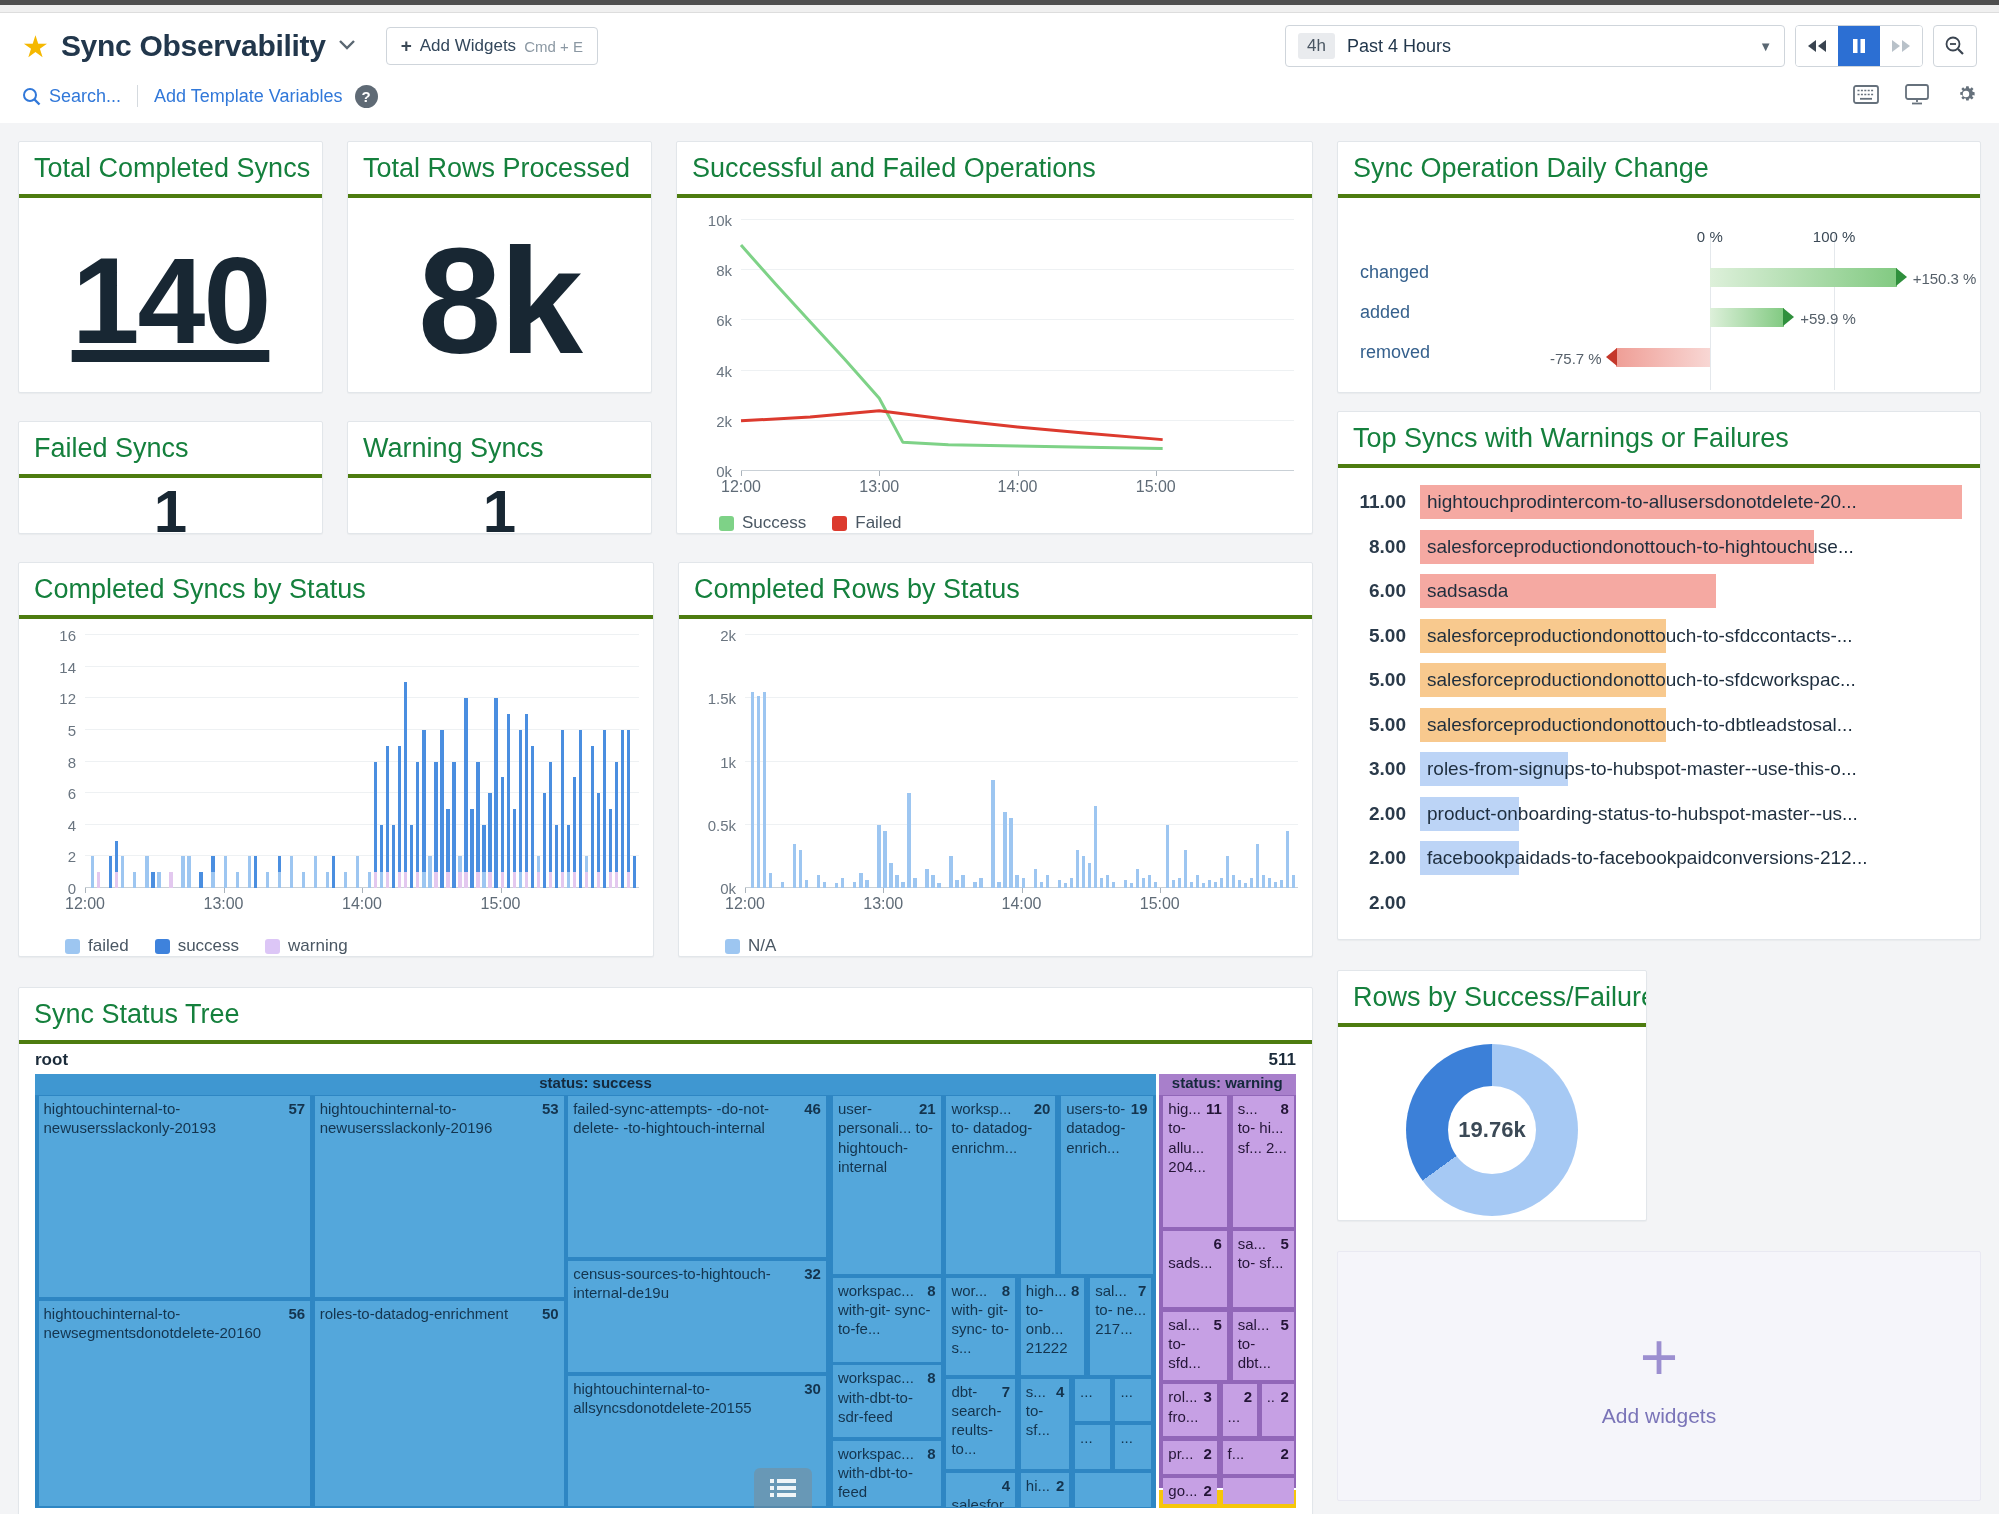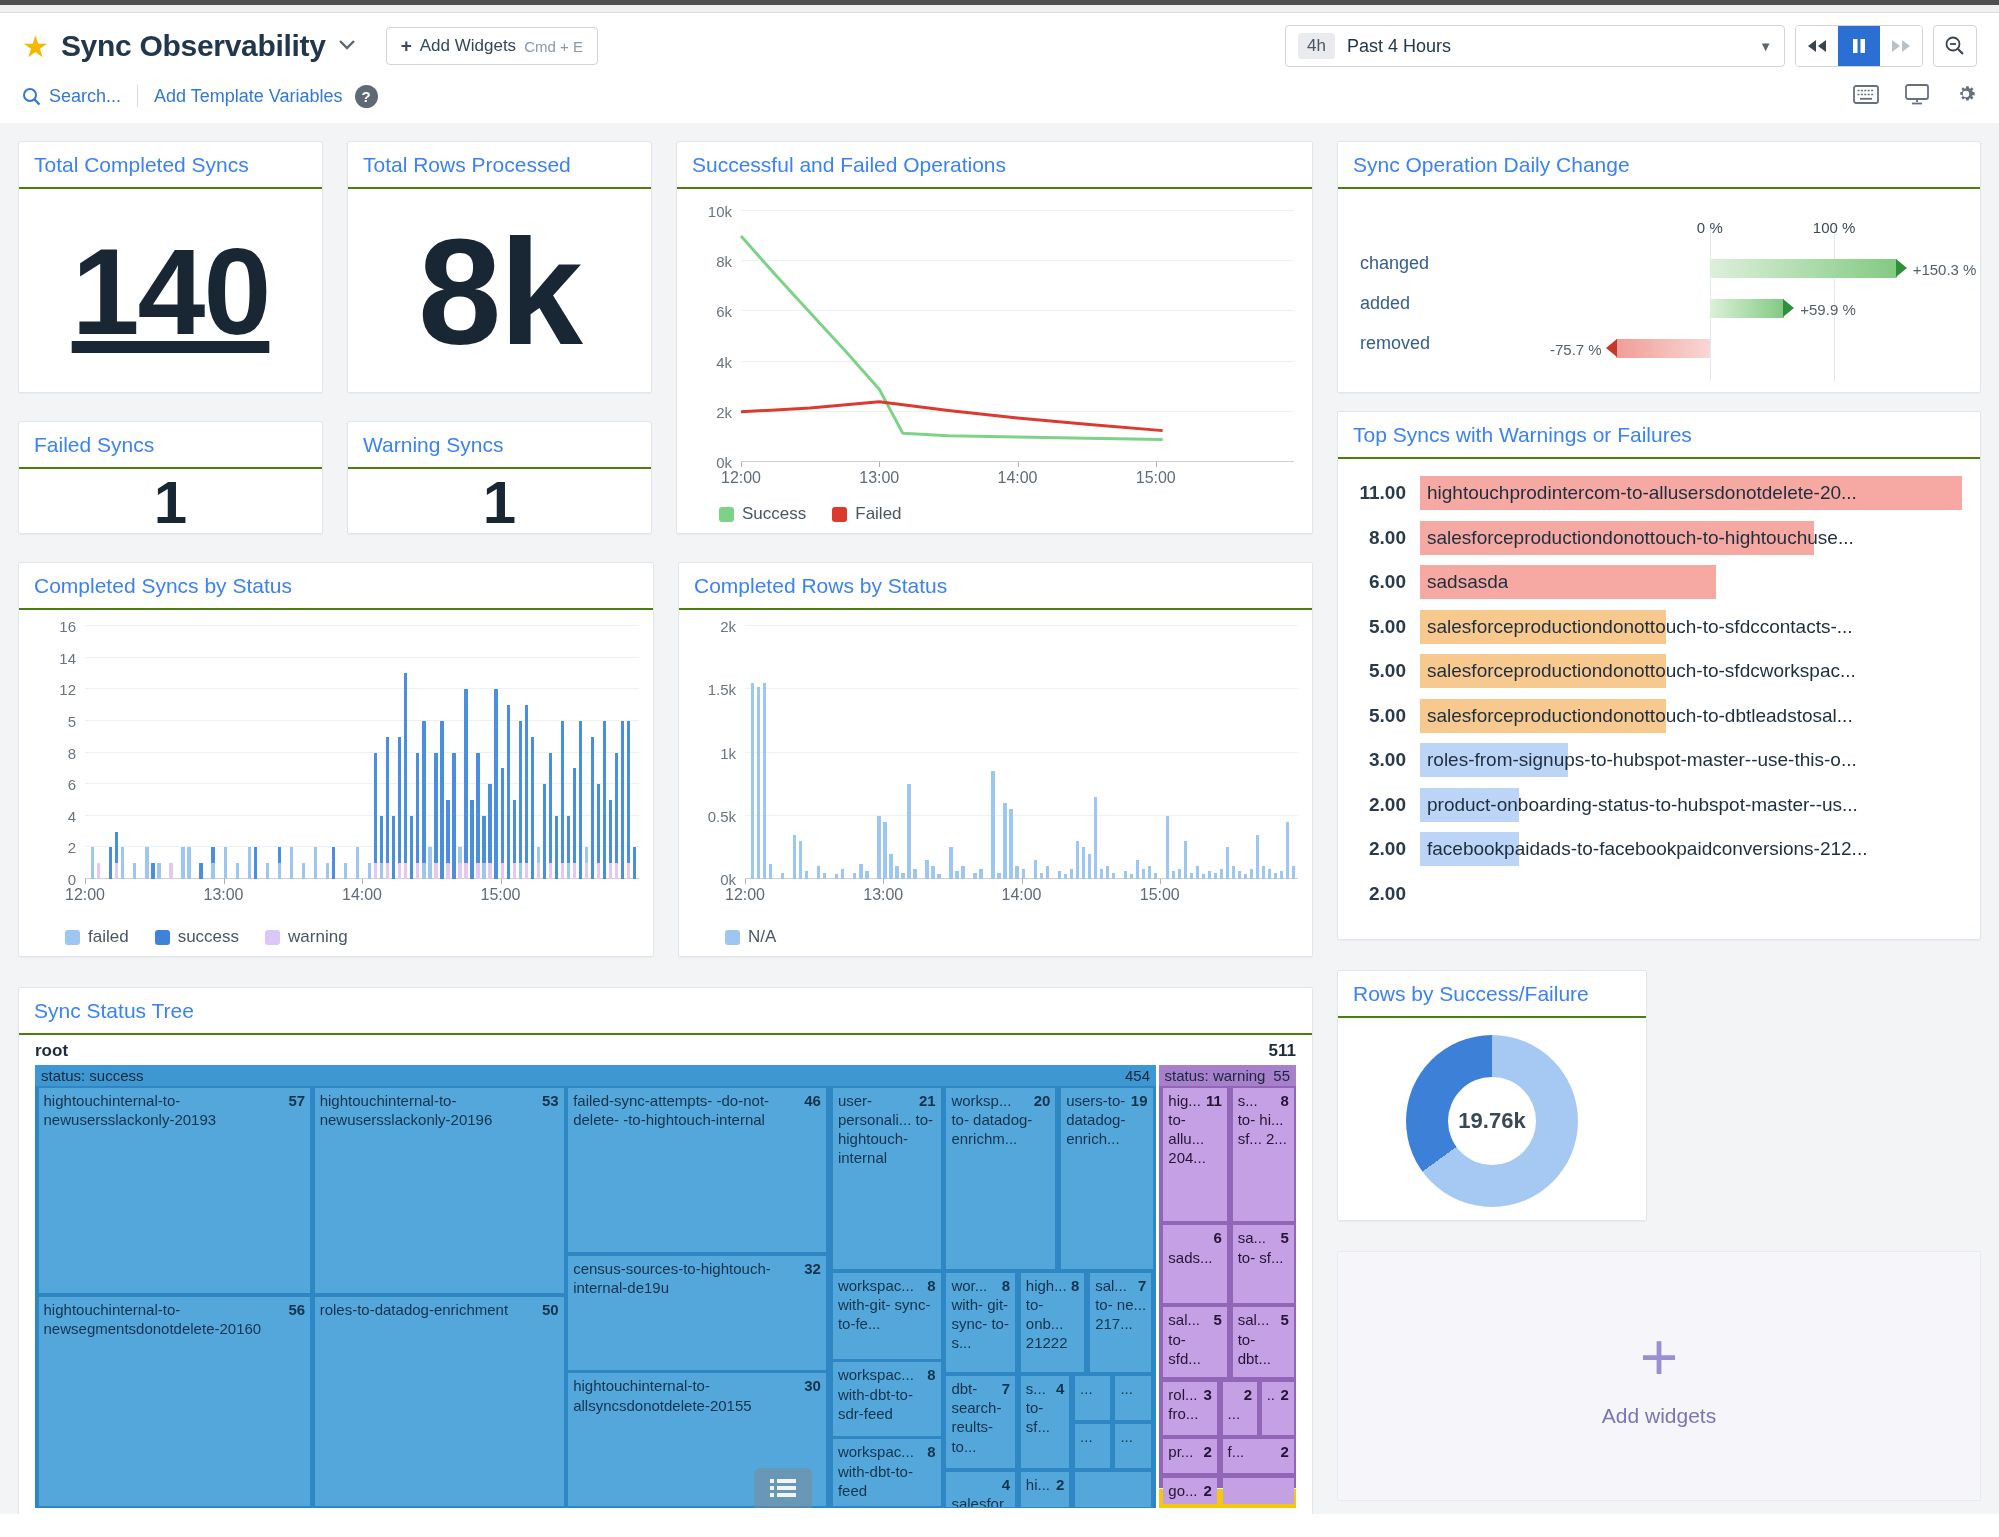--- a/index.html
+++ b/index.html
@@ -37,21 +37,21 @@
   .help-ic { margin-left:12px; width:23px; height:23px; border-radius:50%; background:#5f6a75;
     color:#fff; font-size:15px; font-weight:700; display:flex; align-items:center; justify-content:center; cursor:pointer; }
   .hdr2-right { margin-left:auto; display:flex; align-items:center; gap:26px; color:#66717c; }
 
   
   .content { background:#f3f4f6; padding:18px 18px 0 18px; display:flex; gap:24px;
     height:calc(1537px - 146px); overflow:hidden; }
   .col-left { width:1295px; flex:none; }
   .col-right { width:644px; flex:none; }
   .panel { background:#fff; border:1px solid #e2e6ea; border-radius:2px; box-shadow:0 1px 1px rgba(30,40,50,.04); }
-  .panel-title { font-size:21px; color:#3b82f6; padding:11px 15px 10px 15px; border-bottom:2px solid #4d7c0f;
+  .panel-title { font-size:27px; color:#15803d; padding:11px 15px 10px 15px; border-bottom:4px solid #4d7c0f;
     white-space:nowrap; overflow:hidden; }
   .grid-top { display:grid; grid-template-columns:305px 305px 1fr; grid-template-rows:252px 113px; gap:28px 24px; }
   .statval { display:flex; align-items:center; justify-content:center; height:calc(100% - 44px);
     font-weight:700; color:#182733; letter-spacing:-2px; }
   .statval.big { font-size:122px;text-decoration:underline; }
   .statval.huge { font-size:150px; }
   .statval.small { font-size:60px; letter-spacing:0; }
   .grid-mid { display:grid; grid-template-columns:636px 1fr; gap:24px; margin-top:28px; }
 
   
@@ -89,21 +89,21 @@
   .tl-name { position:absolute; left:7px; top:50%; transform:translateY(-50%); font-size:19px; color:#1e2e3e;
     white-space:nowrap; max-width:100%; overflow:hidden; }
 
   
   .tree-top { margin-top:30px; height:532px; display:flex; flex-direction:column; }
   .tm-rootrow { display:flex; justify-content:space-between; padding:6px 16px 4px 16px;
     font-size:17px; font-weight:700; color:#1b2b3a; }
   .tm-box { position:relative; flex:1; margin:0 16px 10px 16px; overflow:hidden; }
   .tm-group { position:absolute; }
   .tm-ghead { position:absolute; left:0; right:0; top:0; height:21px; display:flex; justify-content:space-between;
-    align-items:center; padding:0 6px; font-size:15px; color:#15293c; font-weight:400; white-space:nowrap; overflow:hidden; }
+    align-items:center; padding:0 6px; font-size:15px; color:#15293c; font-weight:700; white-space:nowrap; overflow:hidden;flex-direction:column; }
   .tm-cell { position:absolute; overflow:hidden; padding:3px 5px; font-size:15px; line-height:1.28; color:#14344e; cursor:pointer; }
   .tm-cell .tm-val { float:right; font-weight:700; margin-left:4px; }
   .tm-listicon { position:absolute; left:57%; bottom:0; width:58px; height:40px; background:rgba(120,140,152,.55);
     border-radius:6px 6px 0 0; display:flex; align-items:center; justify-content:center; }
 
   
   .donut-panel { width:310px; height:251px; }
   .donut-wrap { height:calc(100% - 44px); display:flex; align-items:center; justify-content:center; }
   .donut { width:172px; height:172px; border-radius:50%; position:relative; }
   .donut-hole { position:absolute; inset:42px; background:#fff; border-radius:50%;

